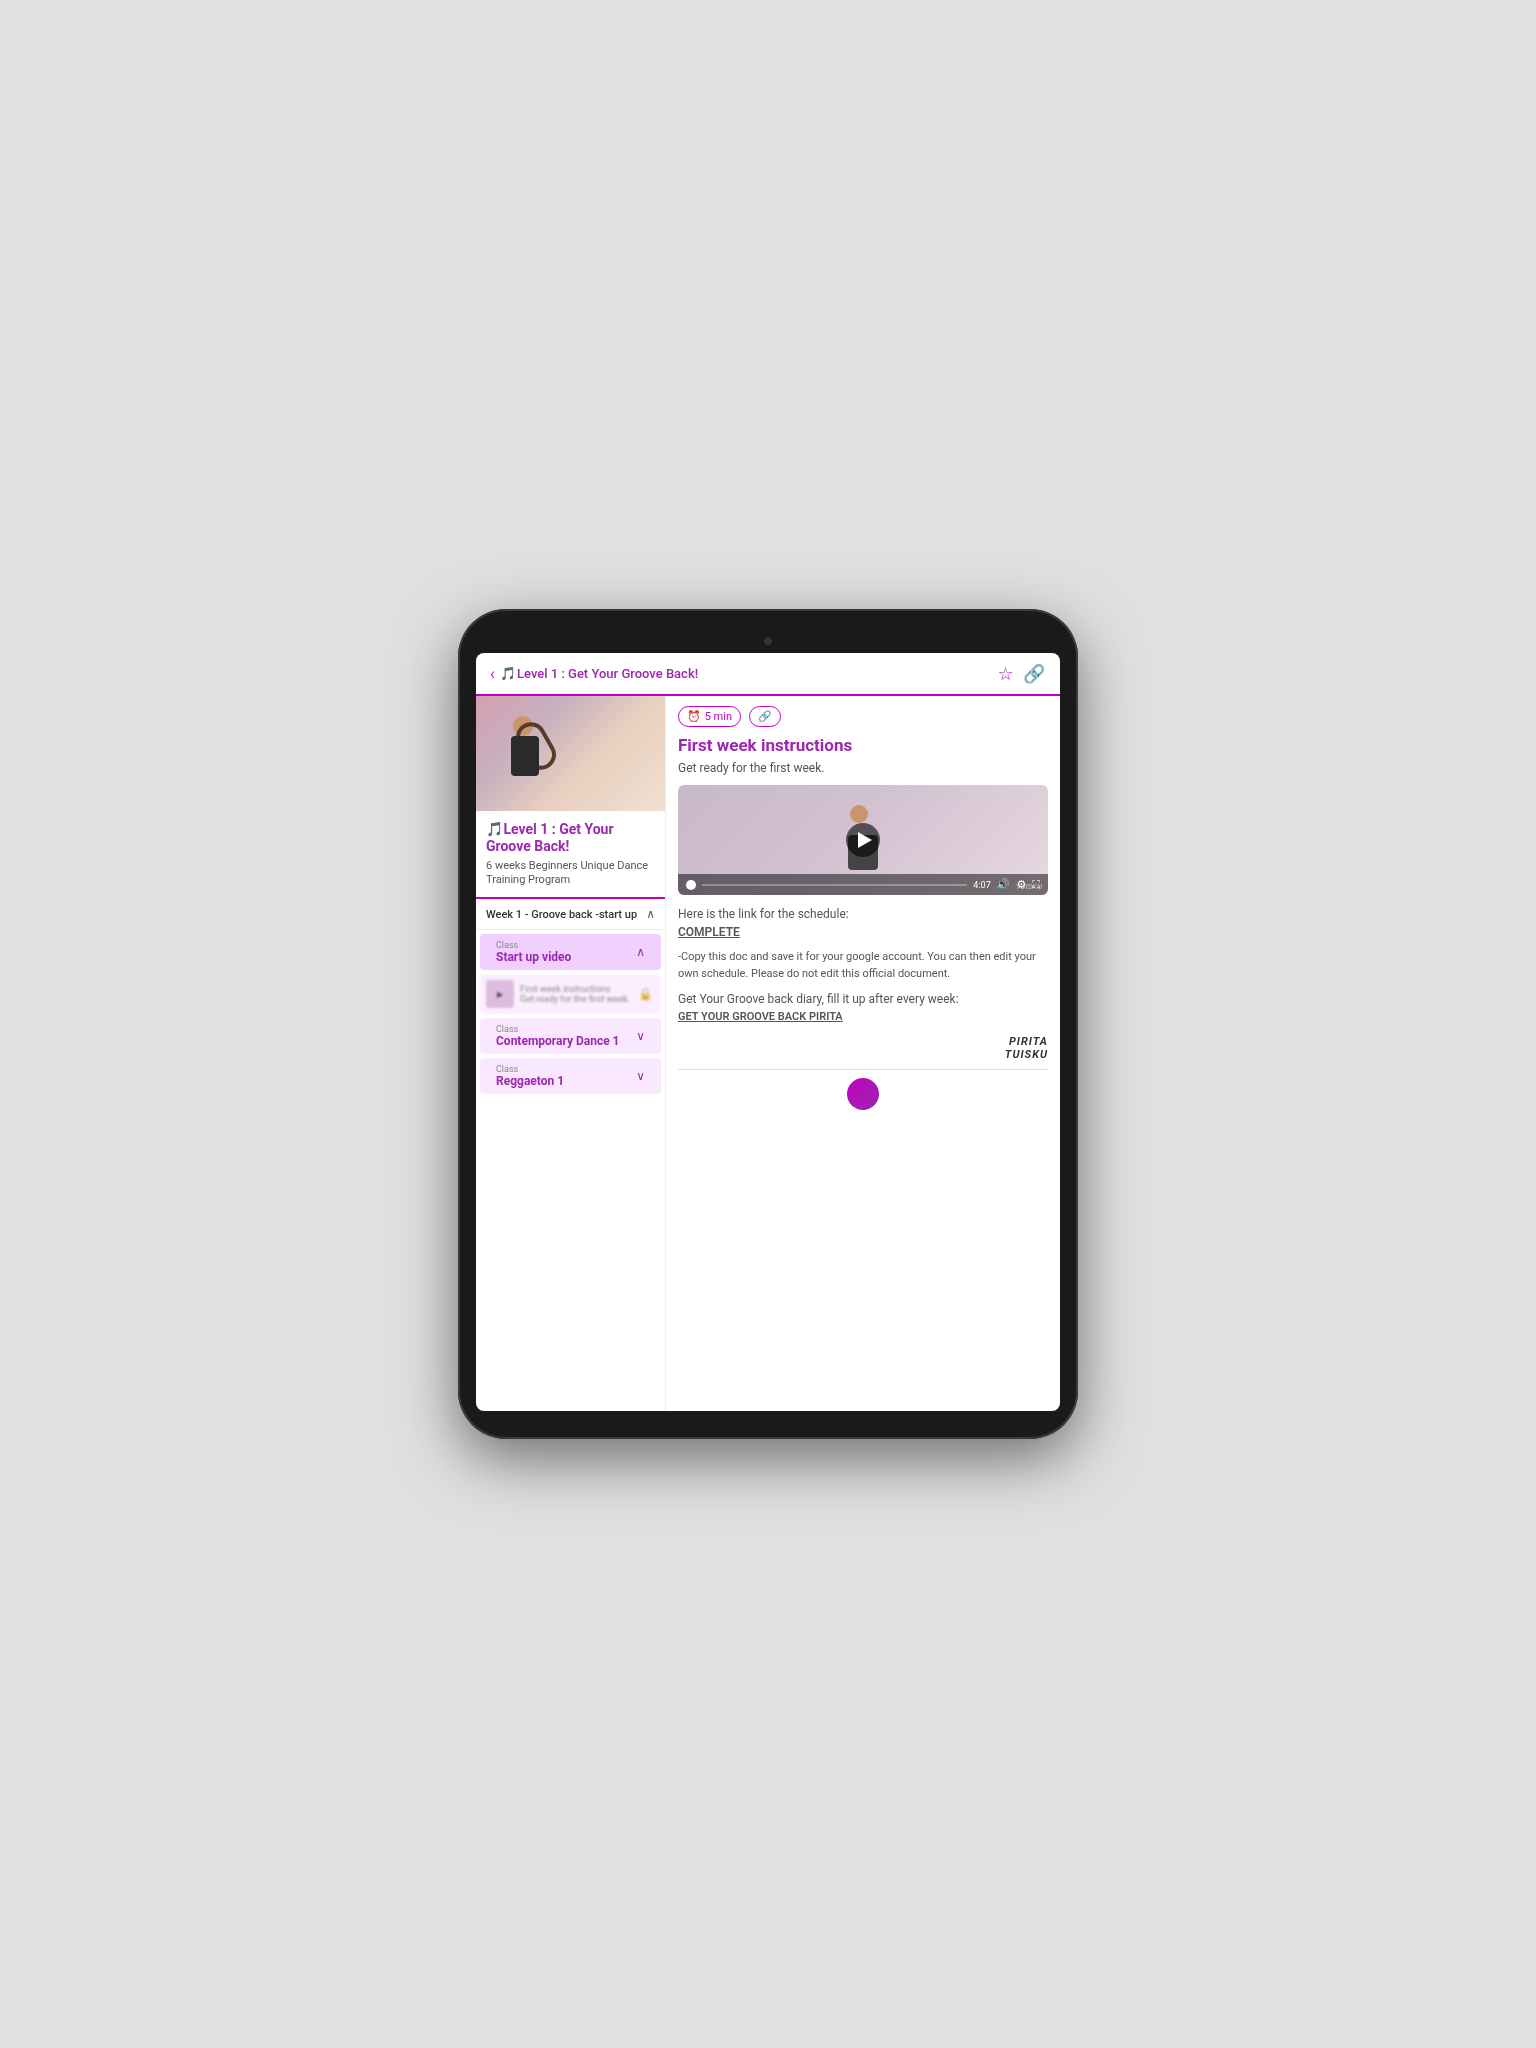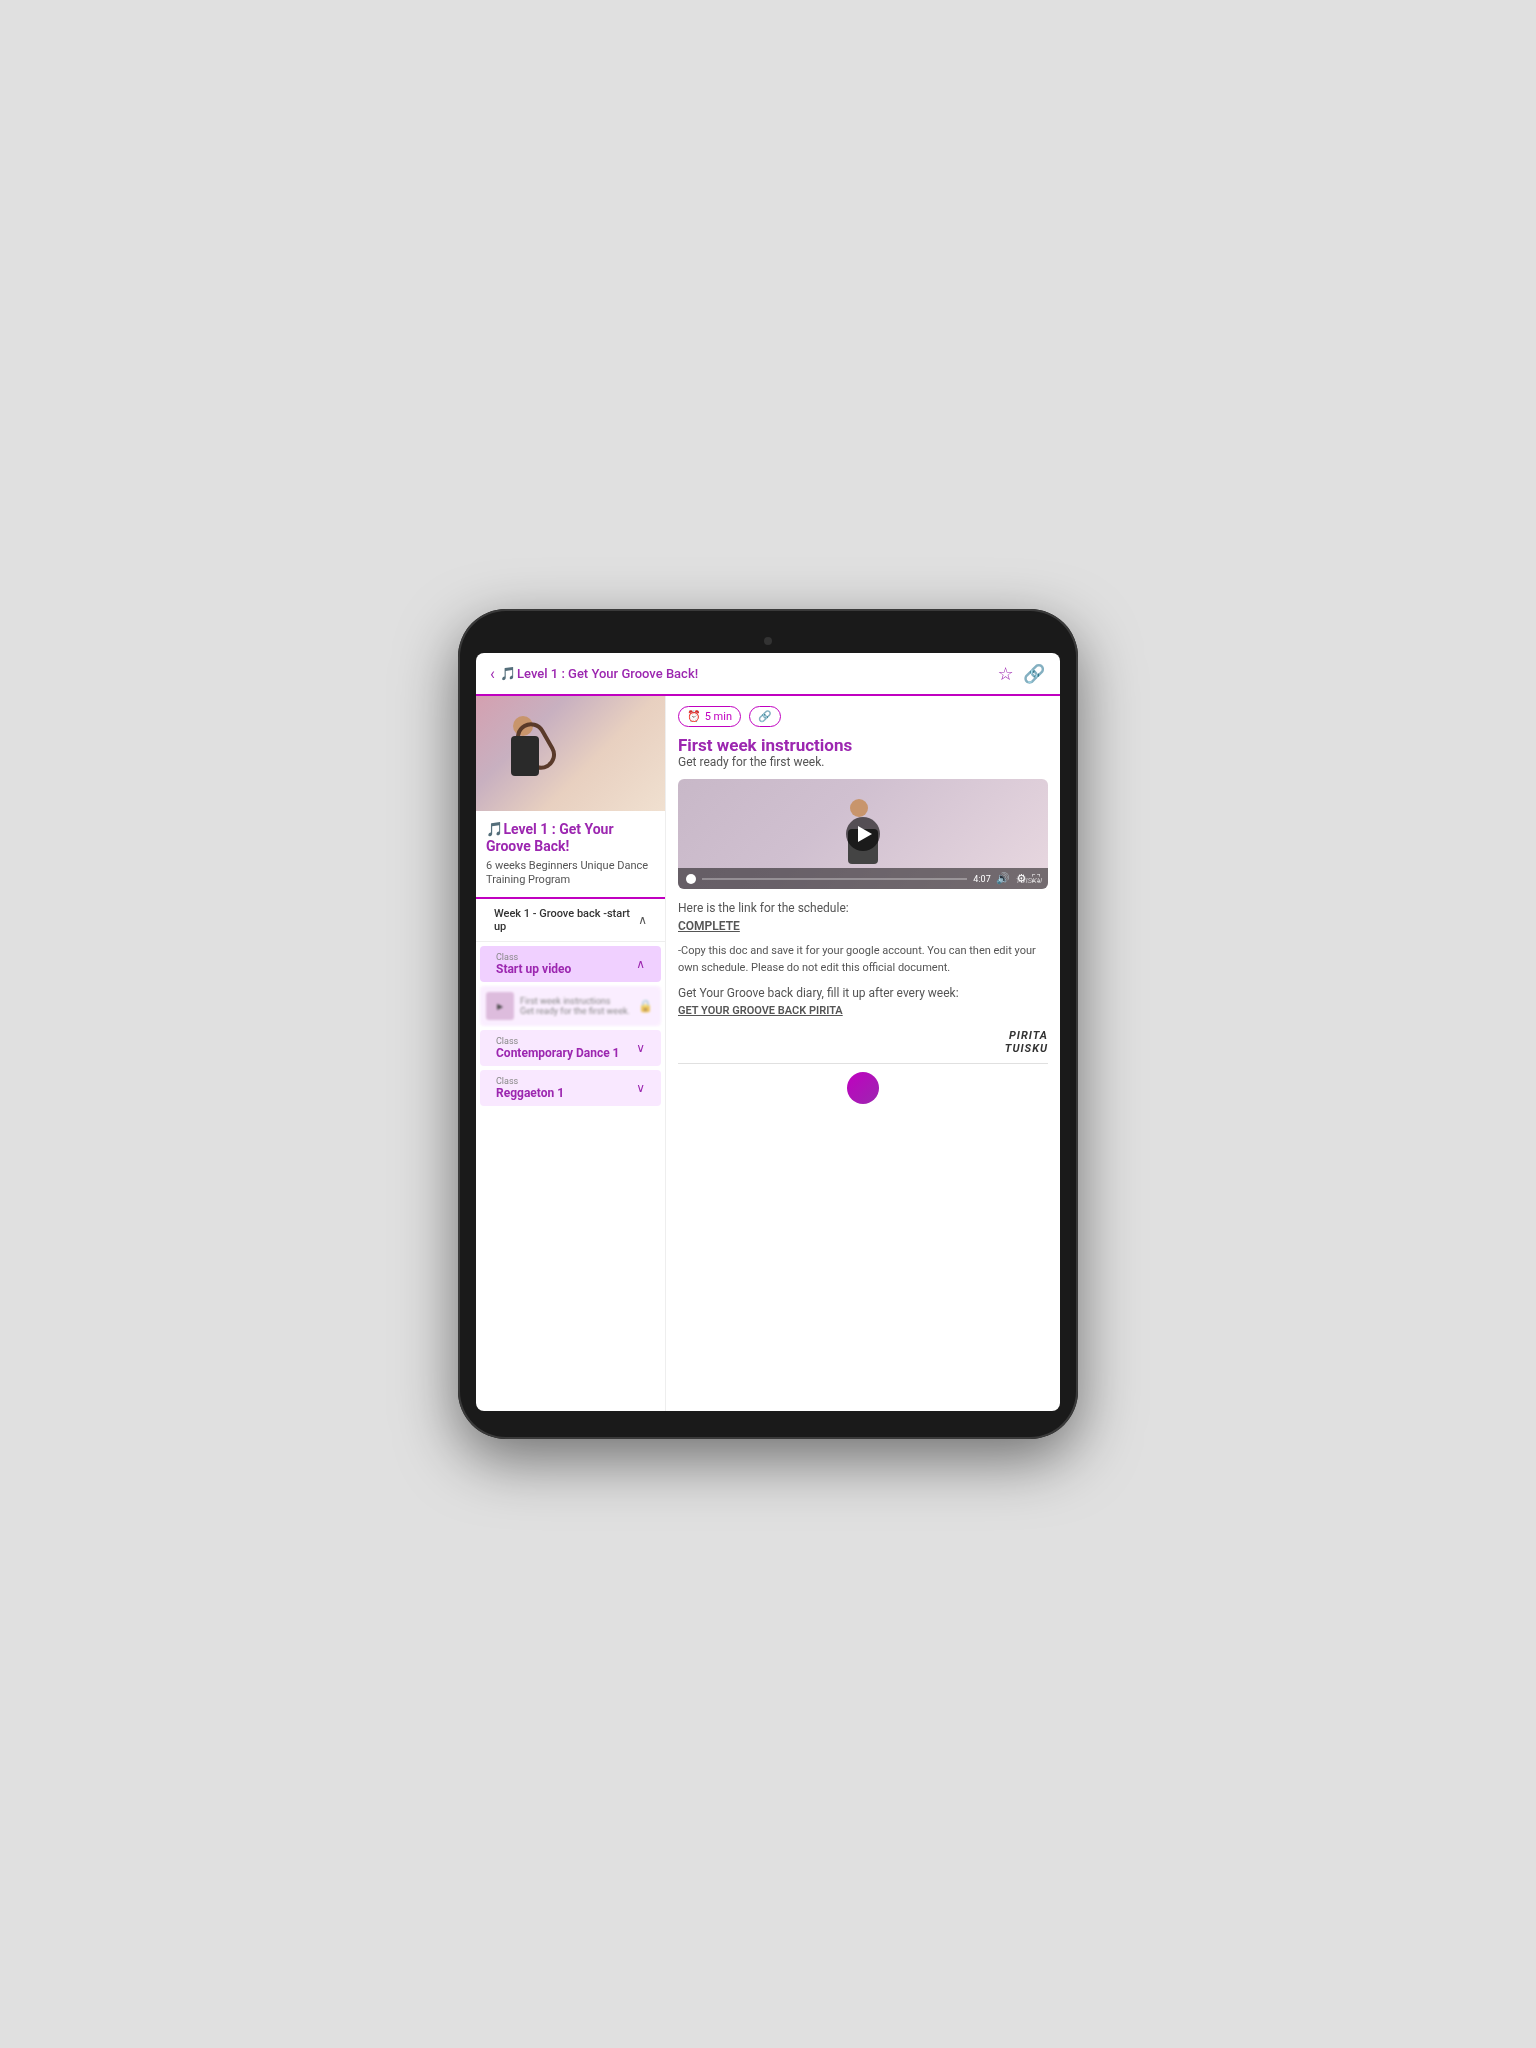--- a/index.html
+++ b/index.html
@@ -139,21 +139,21 @@
     }
     .program-subtitle {
       color: #555;
       font-size: 11px;
       line-height: 1.3;
     }
     .week-header {
       display: flex;
       align-items: center;
       justify-content: space-between;
-      padding: 8px 18px;
+      padding: 8px 10px;
       border-top: 2px solid #c000c0;
       border-bottom: 1px solid #eee;
     }
     .week-title {
       font-size: 11px;
       color: #333;
       font-weight: 500;
     }
     .chevron-up {
       color: #555;
@@ -243,20 +243,21 @@
       font-size: 11px;
       color: #c000c0;
     }
     .badge-icon {
       font-size: 11px;
     }
     .content-title {
       color: #9c27b0;
       font-size: 17px;
       font-weight: 700;
+      margin-bottom: 6px;
     }
     .content-subtitle {
       color: #555;
       font-size: 12px;
       margin-bottom: 10px;
     }
     .video-player {
       width: 100%;
       height: 110px;
       background: #14532d;

